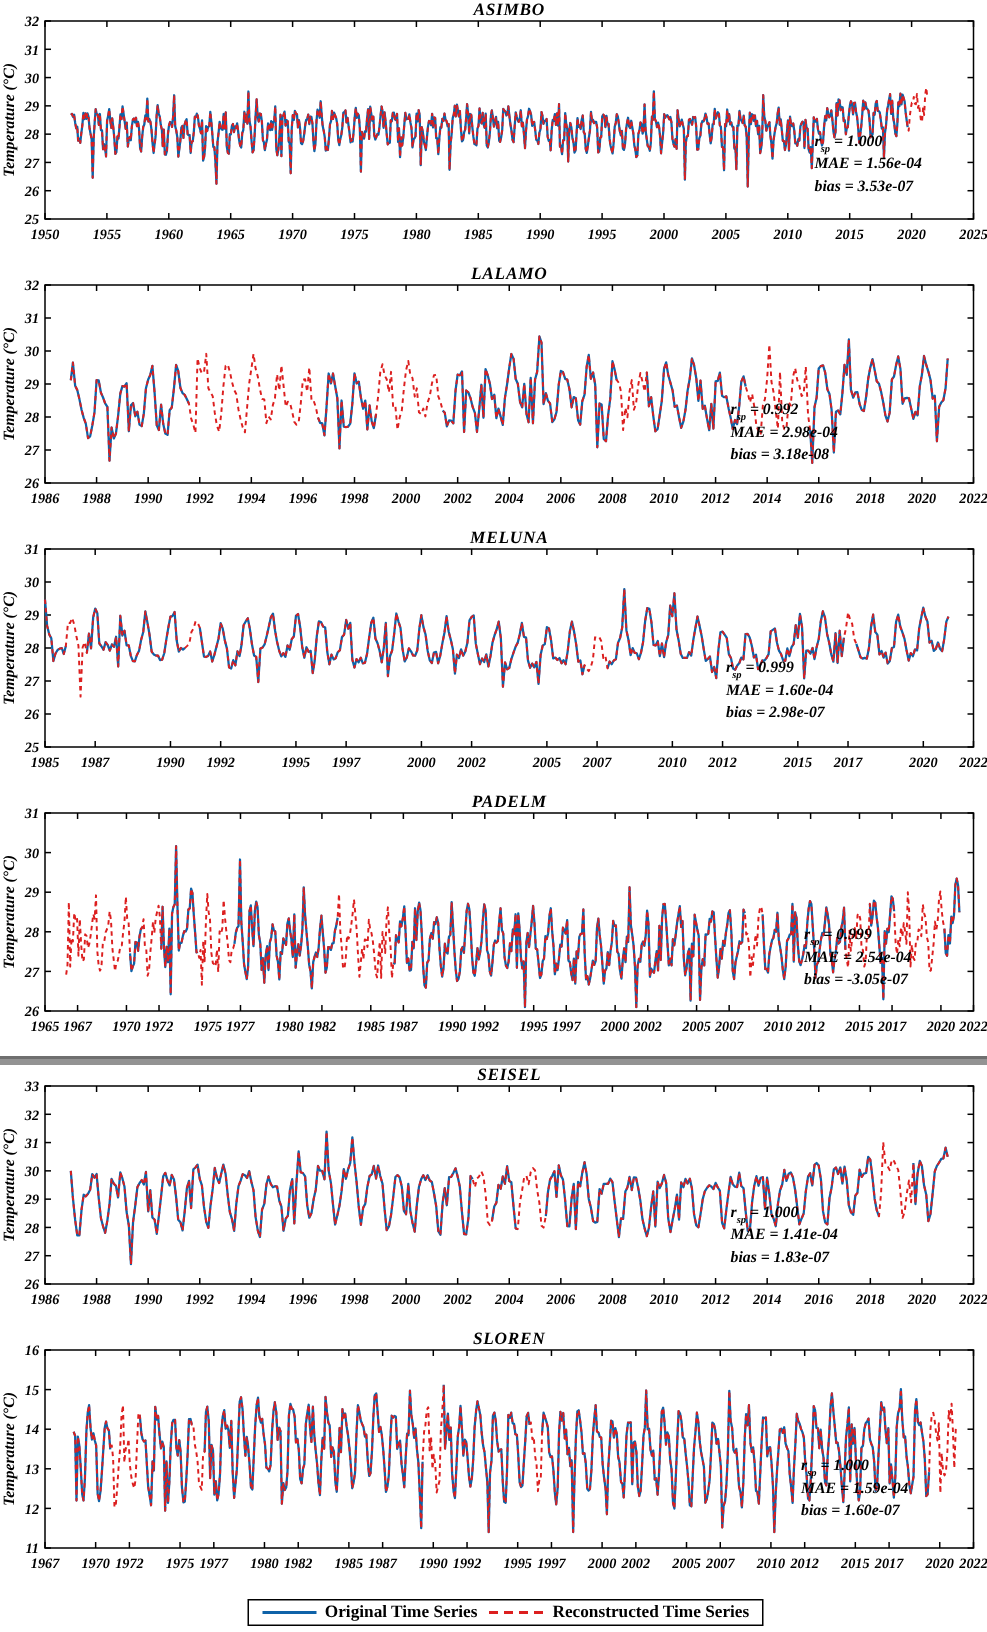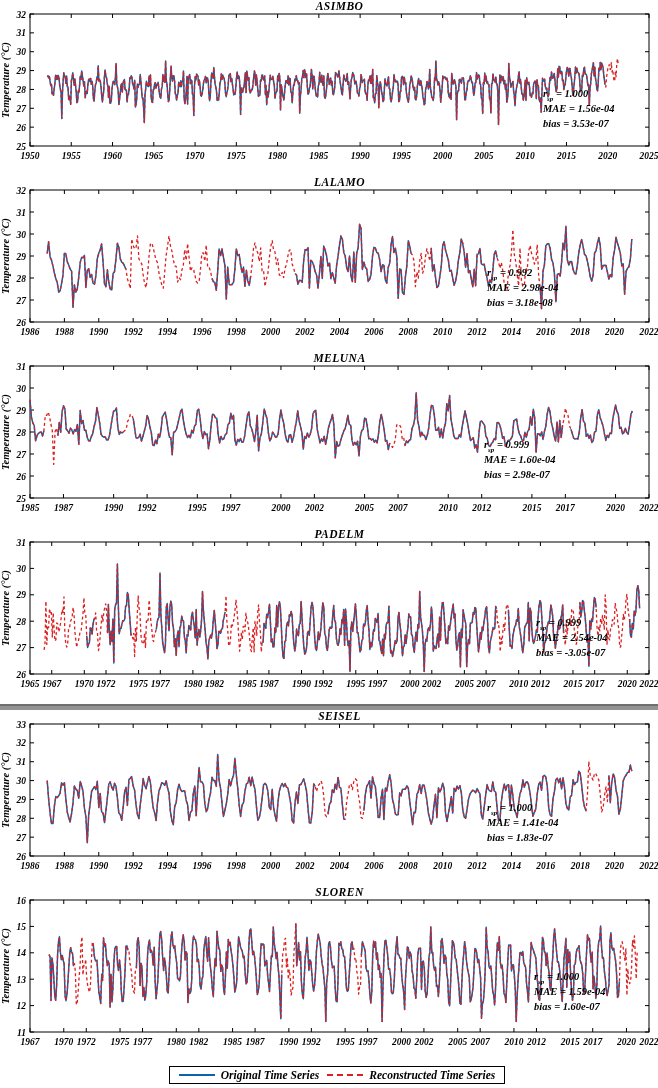--- a/index.html
+++ b/index.html
@@ -3,21 +3,21 @@
 <meta charset="utf-8">
 <style>
   html,body{margin:0;padding:0;background:#fff;}
   body{width:658px;height:1088px;overflow:hidden;font-family:"Liberation Serif",serif;}
   #charts-column{width:658px;}
   .panel{position:relative;width:658px;height:176px;}
   .panel svg{display:block;}
   .divider{width:658px;height:6px;background:#939393;border-top:2px solid #6f6f6f;box-sizing:border-box;}
   #legend-row{height:26px;display:flex;justify-content:center;align-items:center;}
   #legend-box{display:flex;align-items:center;gap:8px;border:1px solid #000;padding:2px 9px;background:#fff;transform:translateX(8px);}
-  .legend-item{display:flex;align-items:center;gap:6px;font-weight:bold;font-style:italic;font-size:11.5px;color:#000;}
+  .legend-item{display:flex;align-items:center;gap:6px;font-weight:bold;font-size:11.5px;color:#000;}
   .sample{width:36px;height:0;}
   .sample-solid{border-top:2.6px solid var(--blue);}
   .sample-dashed{border-top:2.4px dashed var(--red);}
   text{fill:#000;font-family:"Liberation Serif",serif;font-weight:bold;font-style:italic;}
   .tick-label{font-size:9.5px;}
   .title-text{font-size:11.5px;letter-spacing:.5px;}
   .ylabel-text{font-size:10.5px;}
   .stats-text{font-size:10.5px;}
 </style>
 </head>

